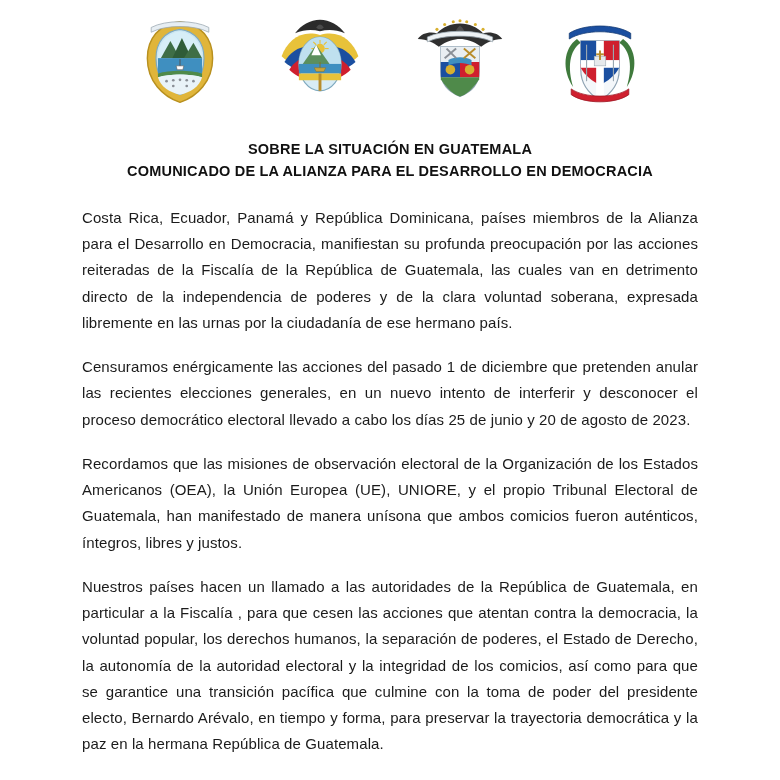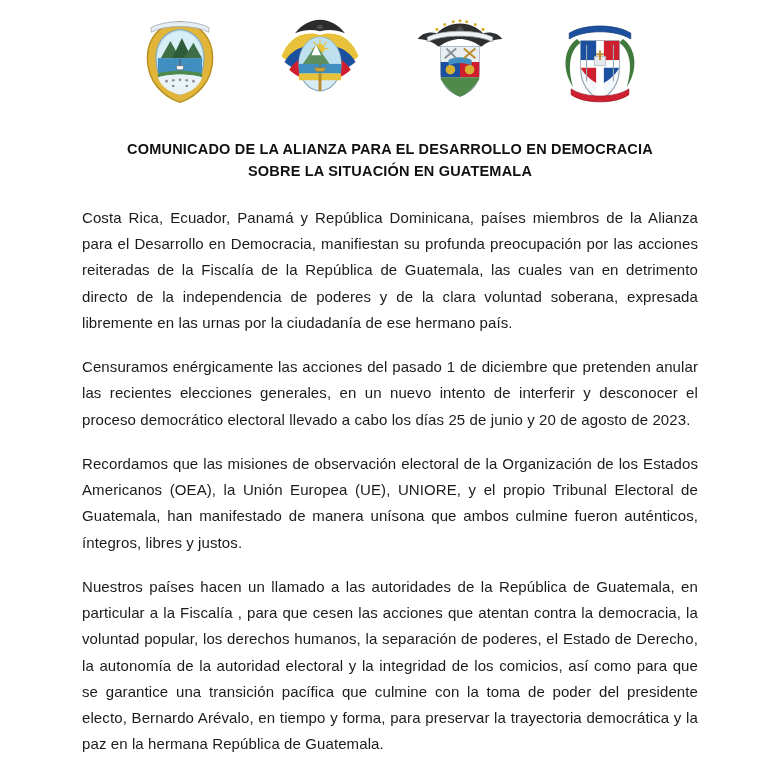--- a/index.html
+++ b/index.html
@@ -214,24 +214,24 @@
         <line x1="36" y1="32" x2="36" y2="70" stroke="#9aa7b1" stroke-width="1.2"></line>
         <line x1="64" y1="32" x2="64" y2="70" stroke="#9aa7b1" stroke-width="1.2"></line>
 
         <path d="M20 78 C34 88 66 88 80 78 L80 84 C66 94 34 94 20 84 Z" fill="#cf1f2e" stroke="#9b1723" stroke-width="0.8"></path>
       </svg>
     </div>
 
   </div>
 
   <div class="title-block">
+    <div class="title-line">SOBRE LA SITUACIÓN EN GUATEMALA</div>
     <div class="title-line">COMUNICADO DE LA ALIANZA PARA EL DESARROLLO EN DEMOCRACIA</div>
-    <div class="title-line">SOBRE LA SITUACIÓN EN GUATEMALA</div>
   </div>
 
   <div class="body-block">
     <p class="para">Costa Rica, Ecuador, Panamá y República Dominicana, países miembros de la Alianza para el Desarrollo en Democracia, manifiestan su profunda preocupación por las acciones reiteradas de la Fiscalía de la República de Guatemala, las cuales van en detrimento directo de la independencia de poderes y de la clara voluntad soberana, expresada libremente en las urnas por la ciudadanía de ese hermano país.</p>
     <p class="para">Censuramos enérgicamente las acciones del pasado 1 de diciembre que pretenden anular las recientes elecciones generales, en un nuevo intento de interferir y desconocer el proceso democrático  electoral llevado a cabo los días 25 de junio y 20 de agosto de 2023.</p>
-    <p class="para">Recordamos que las misiones de observación electoral de la Organización de los Estados Americanos (OEA), la Unión Europea (UE), UNIORE, y el propio Tribunal Electoral de Guatemala, han manifestado de manera unísona que ambos culmine fueron auténticos, íntegros, libres y justos.</p>
+    <p class="para">Recordamos que las misiones de observación electoral de la Organización de los Estados Americanos (OEA), la Unión Europea (UE), UNIORE, y el propio Tribunal Electoral de Guatemala, han manifestado de manera unísona que ambos comicios fueron auténticos, íntegros, libres y justos.</p>
     <p class="para">Nuestros países hacen un llamado a las autoridades de la República de Guatemala, en particular a la Fiscalía , para que cesen las acciones que atentan contra la democracia, la voluntad popular, los derechos humanos, la separación de poderes, el Estado de Derecho, la autonomía de la autoridad electoral y la integridad de los comicios, así como para que se garantice una transición pacífica que culmine con la toma de poder del presidente electo, Bernardo Arévalo, en tiempo y forma, para preservar la trayectoria democrática y la paz en la hermana República de Guatemala.</p>
   </div>
 
 </div>
 
 </body></html>

